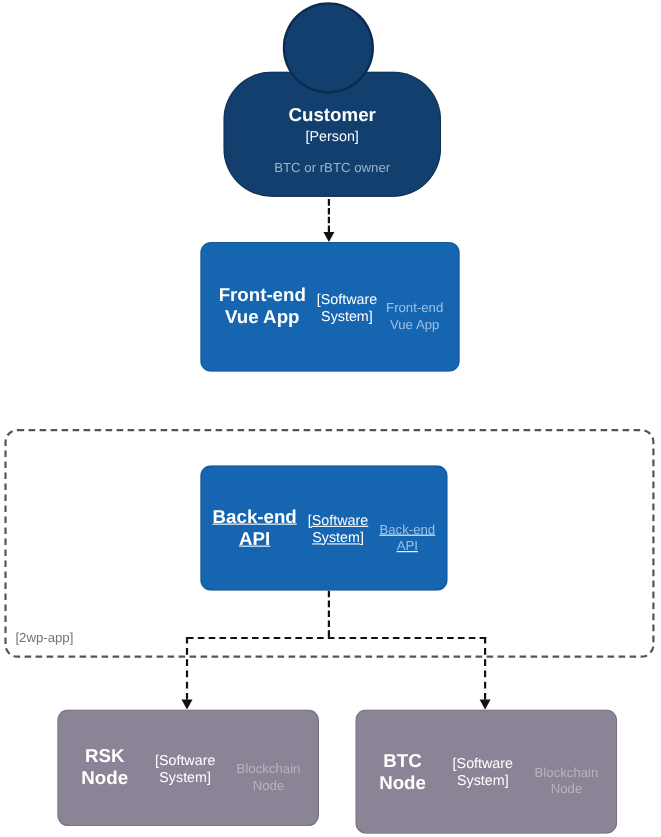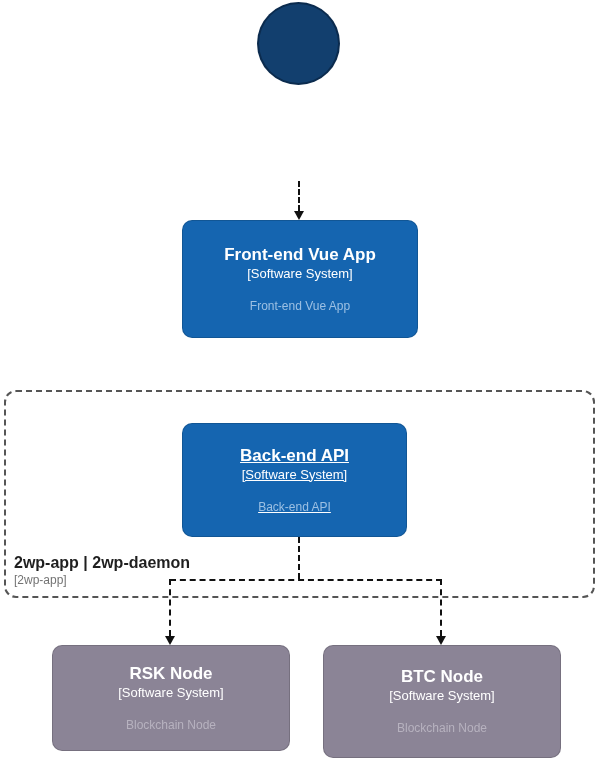--- a/index.html
+++ b/index.html
@@ -47,21 +47,21 @@
   }
 
   
   .sysbox {
     position: absolute;
     border-radius: 10px;
     box-sizing: border-box;
     border: 1px solid rgba(0,0,0,0.15);
     color: var(--node-text, #fff);
     display: flex;
-    flex-direction: column;
+    flex-direction: row;
     align-items: center;
     justify-content: center;
     text-align: center;
     padding: 22px 10px;
   }
   .sysbox.blue { background: var(--system-fill, #1565B0); }
   .sysbox.gray { background: var(--external-fill, #8B8496); }
 
   .node-title {
     font-size: 17px;
@@ -149,35 +149,39 @@
   .e-btc-v    { left: 440px; top: 579px; height: 57px; }
   .a-btc      { left: 436px; top: 636px; }
 </style>
 </head>
 <body>
 
 <div class="canvas">
 
   <div class="boundary">
     <div class="boundary-label">
-      <div class="boundary-title">2wp-app | 2wp-daemon</div>
       <div class="boundary-meta">[2wp-app]</div>
     </div>
   </div>
 
   <div class="vline e-cust-v"></div>
   <div class="arrow-down a-cust"></div>
 
   <div class="vline e-back-v"></div>
   <div class="hline e-branch-h"></div>
   <div class="vline e-rsk-v"></div>
   <div class="arrow-down a-rsk"></div>
   <div class="vline e-btc-v"></div>
   <div class="arrow-down a-btc"></div>
 
+  <div class="person-body">
+    <div class="node-title">Customer</div>
+    <div class="node-meta">[Person]</div>
+    <div class="node-desc">BTC or rBTC owner</div>
+  </div>
   <div class="person-head"></div>
 
   <div class="sysbox blue n-frontend">
     <div class="node-title">Front-end Vue App</div>
     <div class="node-meta">[Software System]</div>
     <div class="node-desc">Front-end Vue App</div>
   </div>
 
   <div class="sysbox blue n-backend">
     <div class="node-title">Back-end API</div>

